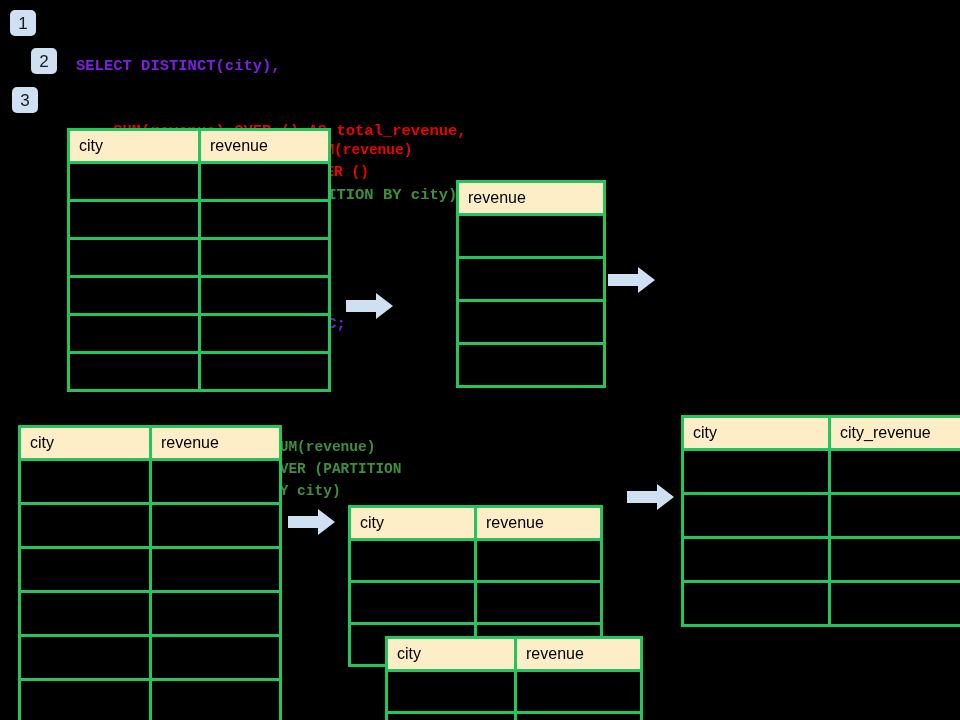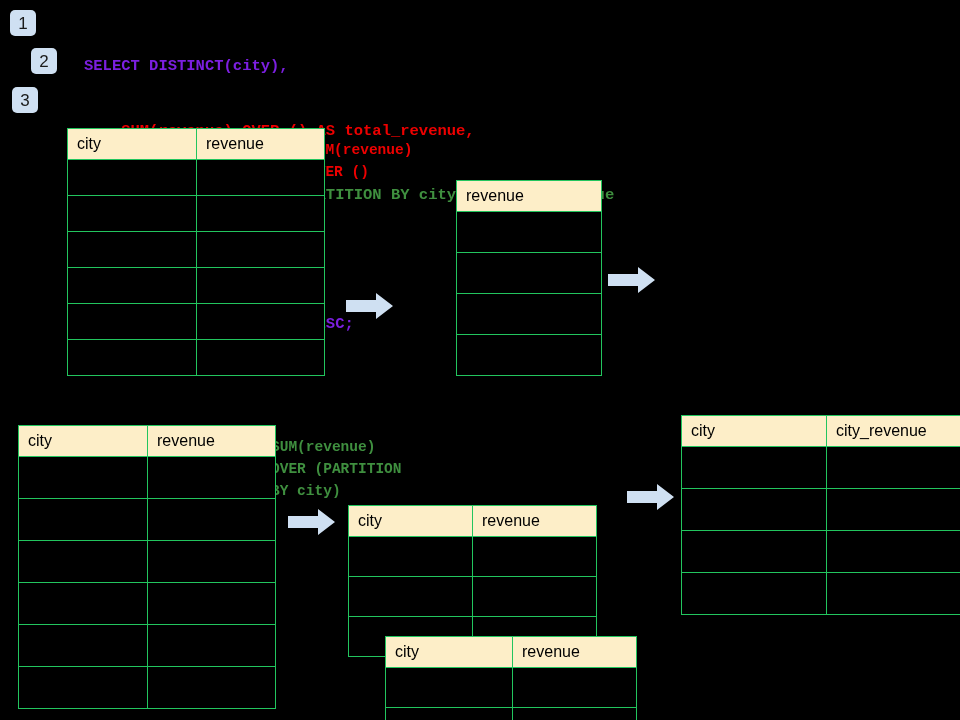--- a/index.html
+++ b/index.html
@@ -64,21 +64,21 @@
   }
 
   
   .tbl {
     position: absolute;
     border-collapse: collapse;
     background: #000000;
     table-layout: fixed;
   }
   .tbl td {
-    border: 1px solid #22c55e;
+    border: 3px solid #22c55e;
     padding: 0;
     background: #000000;
   }
   .tbl td.hdr {
     background: #fdeec8;
     color: #000000;
     font-family: "Liberation Sans", sans-serif;
     font-size: 16px;
     text-align: left;
     padding: 6px 0 6px 9px;
@@ -98,21 +98,21 @@
   <div class="badge" style="left:10px; top:10px;">
     <span>1</span>
   </div>
   <div class="badge" style="left:31px; top:48px;">
     <span>2</span>
   </div>
   <div class="badge" style="left:12px; top:87px;">
     <span>3</span>
   </div>
 
-  <div class="code" style="left:84px; top:13px; line-height:21.5px;">
+  <div class="code" style="left:76px; top:13px; line-height:21.5px;">
     <div class="code-line" style="color:#7c1fe0;">SELECT DISTINCT(city),</div>
     <div class="code-line" style="color:#ee0000;">    SUM(revenue) OVER () AS total_revenue,</div>
     <div class="code-line" style="color:#3f8f3f;">    SUM(revenue) OVER (PARTITION BY city) as city_revenue</div>
     <div class="code-line" style="color:#7c1fe0;">  FROM rides</div>
     <div class="code-line" style="color:#7c1fe0;">  ORDER by city_revenue DESC;</div>
   </div>
 
 
   <div class="annot" style="left:308px; top:139px; color:#ee0000;">SUM(revenue)
 OVER ()</div>

